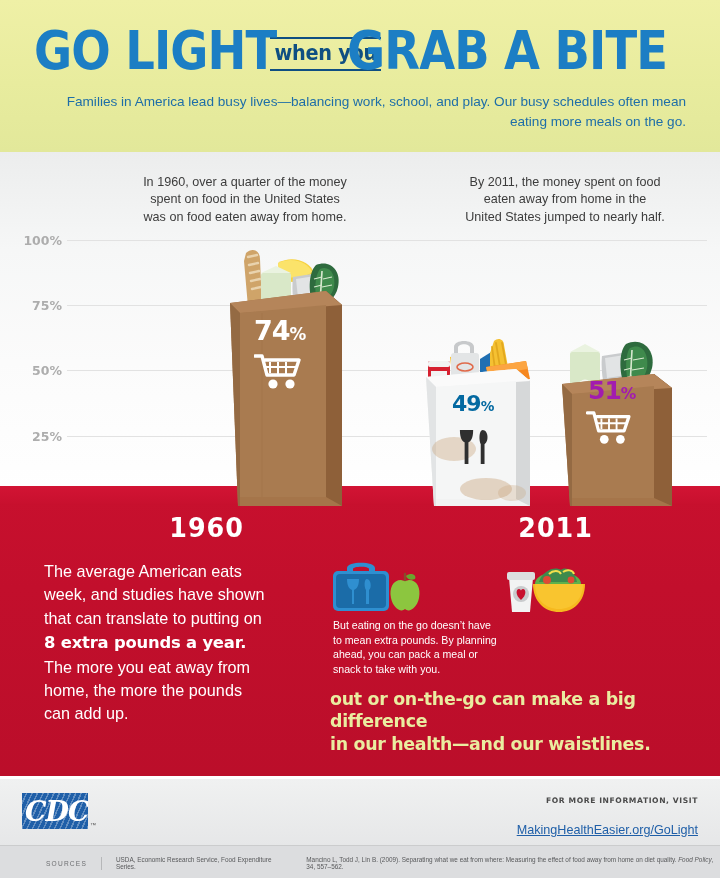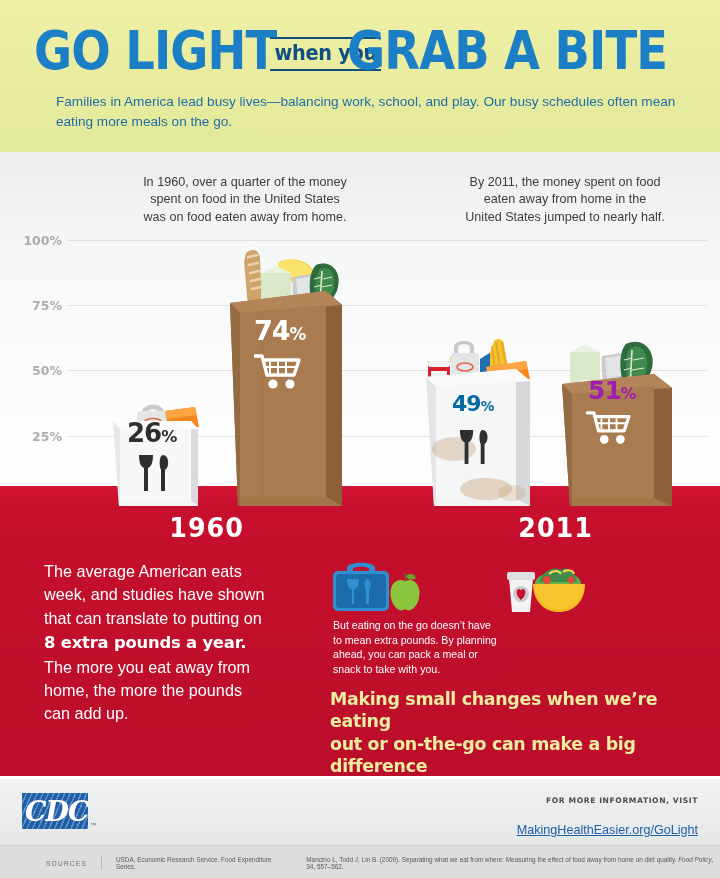--- a/index.html
+++ b/index.html
@@ -43,20 +43,21 @@
   }
   .rule { width:100%; height:2.5px; background:#0f4f82; }
   .rule.top { margin-bottom:3px; }
   .rule.bottom { margin-top:3px; }
   .title-main2 { margin-left:-40px; }
 
   .subhead {
     position:absolute; left:56px; top:92px; width:630px;
     font-size:13.6px; line-height:1.5; color:#1e6ea8;
     font-family:"Liberation Sans", sans-serif;
+    text-align:right;
   }
 
   
   .chart-panel {
     position:absolute; left:0; top:152px; width:720px; height:350px;
     background:linear-gradient(180deg,#eceded 0%, #f6f7f7 28%, #fbfbfb 60%, #ffffff 100%);
   }
   .cap {
     position:absolute; top:22px; text-align:center;
     font-size:12.6px; line-height:1.38; color:#3c3c3c;
@@ -200,43 +201,20 @@
 
   <div class="ylab" style="top:233px">100%</div>
   <div class="ylab" style="top:298px">75%</div>
   <div class="ylab" style="top:363px">50%</div>
   <div class="ylab" style="top:429px">25%</div>
   <div class="ylab" style="top:494px;color:#3b3b3b;">0%</div>
 
   <div class="red-panel"></div>
   <div class="red-top-shine"></div>
 
-  <div class="bag" style="left:103px; top:393px; width:112px; height:115px;">
-    <svg width="112" height="115" viewBox="0 0 112 115">
-
-      <path d="M38 22 C38 8, 62 8, 62 22 L62 34 L57 34 L57 23 C57 14, 43 14, 43 23 L43 34 L38 34 Z" fill="#c9cbcd"></path>
-      <rect x="34" y="18" width="30" height="24" rx="3" fill="#e4e6e7"></rect>
-      <ellipse cx="50" cy="30" rx="9" ry="4.5" fill="none" stroke="#e06a4a" stroke-width="1.6"></ellipse>
-      <path d="M62 18 L92 14 L96 34 L66 38 Z" fill="#f6871f"></path>
-      <path d="M62 18 L92 14 L94 22 L64 26 Z" fill="#fca542"></path>
-
-      <path d="M10 28 L88 28 L95 36 L95 113 L16 113 Z" fill="#f4f5f5"></path>
-      <path d="M88 28 L95 36 L95 113 L88 108 Z" fill="#d9dbdc"></path>
-      <path d="M10 28 L88 28 L95 36 L17 36 Z" fill="#fbfbfb"></path>
-      <path d="M10 28 L17 36 L17 113 L16 113 Z" fill="#e6e8e9"></path>
-      <path d="M17 36 L88 36 L88 108 L17 108 Z" fill="#f7f8f8"></path>
-    </svg>
-    <div class="pct" style="left:24px; top:27px; font-size:26px; color:#2f2f2f;">
-      <span>26</span><span class="sm">%</span>
-    </div>
-    <svg style="position:absolute;left:34px;top:60px;" width="38" height="40" viewBox="0 0 38 40">
-      <path d="M4 2 L4 11 M9 2 L9 11 M14 2 L14 11 M2 2 C2 12, 5 14, 7 15 L7 38 L11 38 L11 15 C13 14, 16 12, 16 2 Z" fill="#2f2f2f"></path>
-      <path d="M26 2 C32 2, 33 14, 28 17 L28 38 L24 38 L24 17 C22 13, 22 2, 26 2 Z" fill="#2f2f2f"></path>
-    </svg>
-  </div>
 
   <div class="bag" style="left:222px; top:245px; width:128px; height:263px;">
     <svg width="128" height="263" viewBox="0 0 128 263">
 
       <path d="M24 8 C30 2, 38 5, 38 14 L40 62 L26 62 L22 16 Z" fill="#cfa469"></path>
       <path d="M26 12 L35 10 M27 20 L36 18 M28 28 L37 26 M29 36 L38 34 M30 44 L39 42" stroke="#e9d3ae" stroke-width="2.4" stroke-linecap="round"></path>
       <path d="M56 18 C70 10, 88 16, 92 28 C88 36, 70 40, 58 34 Z" fill="#f7d23e"></path>
       <path d="M56 18 C70 11, 86 17, 90 27 C84 32, 68 35, 58 30 Z" fill="#fbe36a"></path>
       <rect x="39" y="28" width="30" height="44" rx="2" fill="#d9e8c8"></rect>
       <path d="M39 28 L54 21 L69 28 Z" fill="#eaf3e0"></path>
@@ -366,21 +344,20 @@
     <path d="M30 26 L78 26 C78 42, 67 51, 54 51 C41 51, 30 42, 30 26 Z" fill="#f9c52f"></path>
     <path d="M4 20 L28 20 L25 54 L7 54 Z" fill="#f2f3f3"></path>
     <rect x="2" y="14" width="28" height="8" rx="2" fill="#dcdedf"></rect>
     <circle cx="16" cy="36" r="8" fill="#c9cbcd"></circle>
     <path d="M16 42 C10 37, 11 31, 14 31 C15.5 31, 16 32, 16 33 C16 32, 16.5 31, 18 31 C21 31, 22 37, 16 42 Z" fill="#c8102e"></path>
   </svg>
 
   <div class="tip t1">But eating on the go doesn’t have to mean extra pounds. By planning ahead, you can pack a meal or snack to take with you.</div>
 
   <div class="cta">
-    <div>Making small changes when we’re eating</div>
     <div>out or on-the-go can make a big difference</div>
     <div>in our health—and our waistlines.</div>
   </div>
 
   <div class="footer"></div>
   <div class="cdc-logo">
     <div class="stripes"></div>
     <div class="txt">CDC</div>
   </div>
   <div class="cdc-tm">™</div>

